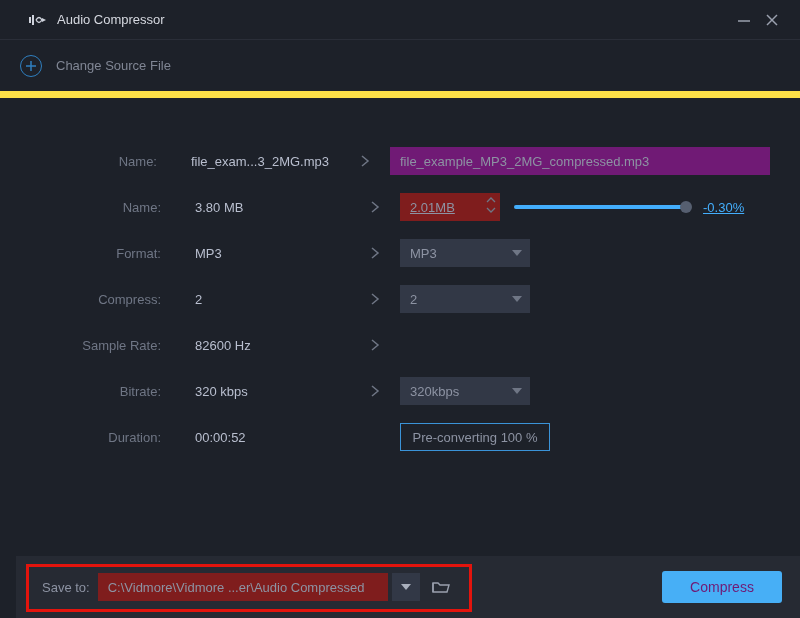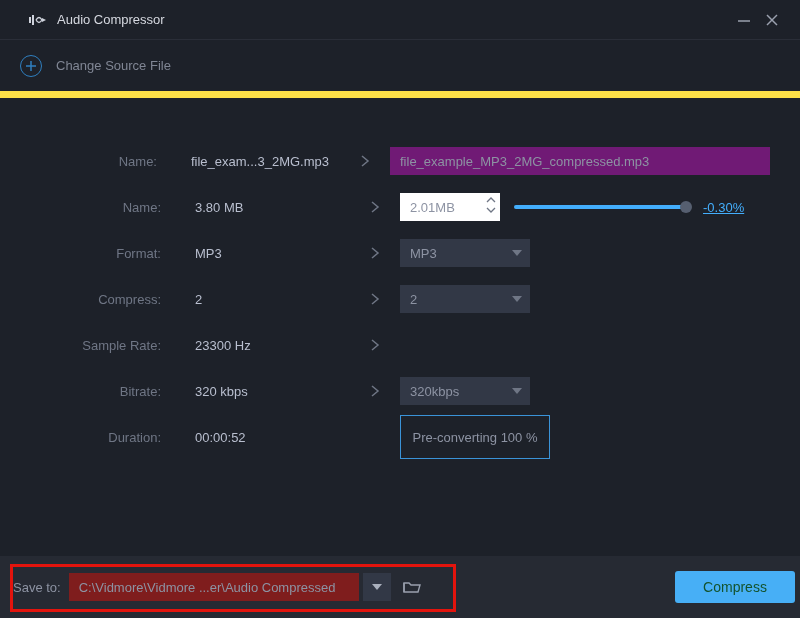--- a/index.html
+++ b/index.html
@@ -83,25 +83,26 @@
     font-size:13px;
   }
   .spinner {
     position:relative;
     display:flex;
     align-items:center;
   }
   .spinner input {
     width: 100px;
     height: 28px;
-    background:#ffffff;
+    background:#7f1d1d;
     border:none;
     color:#8d93a3;
     padding:0 24px 0 10px;
     font-size:13px;
+    text-decoration:underline;
   }
   .spinner .spin-btns {
     position:absolute; right:4px; top:3px;
     display:flex;flex-direction:column;gap:1px;
   }
   .spinner .spin-btns div { width:10px;height:9px;}
   .slider-track {
     position:relative;
     width: 175px;
     height: 4px;
@@ -120,33 +121,33 @@
   .dropdown {
     position:relative;
     width:130px;height:28px;background:#323846;
     display:flex;align-items:center;padding:0 24px 0 10px;
     color:#8d93a3;font-size:13px;
   }
   .dropdown .caret {
     position:absolute;right:8px;top:50%;transform:translateY(-50%);
   }
   .preconvert-btn {
-    width:150px;height:44px;
+    width:150px;height:28px;
     border:1px solid #3a93d8;
     background:transparent;color:#8d93a3;
     display:flex;align-items:center;justify-content:center;
     font-size:13px;
   }
   
   .footer {
-    position:absolute;left:0;right:0;bottom:0;
+    position:absolute;left:16px;right:0;bottom:0;
     height:62px;
     background:#262a33;
     display:flex;align-items:center;
-    padding: 0 5px;
+    padding: 0 18px;
   }
   .highlight-box {
     position:absolute;
     left:10px;bottom:6px;
     width:446px;height:48px;
     border:3px solid #e3140d;
     pointer-events:none;
   }
   .saveto-lbl { color:#8d93a3; margin-right:8px; margin-left:8px;}
   .path-box {
@@ -158,21 +159,21 @@
     display:flex;align-items:center;justify-content:center;
   }
   .folder-btn {
     width:30px;height:28px;margin-left:6px;
     display:flex;align-items:center;justify-content:center;
     color:#9aa0ae;
   }
   .spacer { flex:1; }
   .compress-btn {
     width:120px;height:32px;background:#47aff6;border:none;border-radius:3px;
-    color:#14532d;font-size:14px;
+    color:#701a75;font-size:14px;
     display:flex;align-items:center;justify-content:center;
   }
   svg { display:block; }
 </style>
 </head>
 <body>
 
 <div class="titlebar">
   <span class="app-icon">
     <svg width="18" height="14" viewBox="0 0 18 14">
@@ -288,21 +289,21 @@
             <svg width="10" height="6">
               <polygon points="0,0 10,0 5,6" fill="#6f7685"></polygon>
             </svg>
           </span>
       </div>
     </div>
   </div>
 
   <div class="row">
     <div class="lbl">Sample Rate:</div>
-    <div class="current">23300 Hz</div>
+    <div class="current">82600 Hz</div>
     <div class="chev">
       <svg width="10" height="14">
           <polyline points="2,2 8,7 2,12" fill="none" stroke="#6f7685" stroke-width="1.5"></polyline>
         </svg>
     </div>
   </div>
 
   <div class="row">
     <div class="lbl">Bitrate:</div>
     <div class="current">320 kbps</div>

